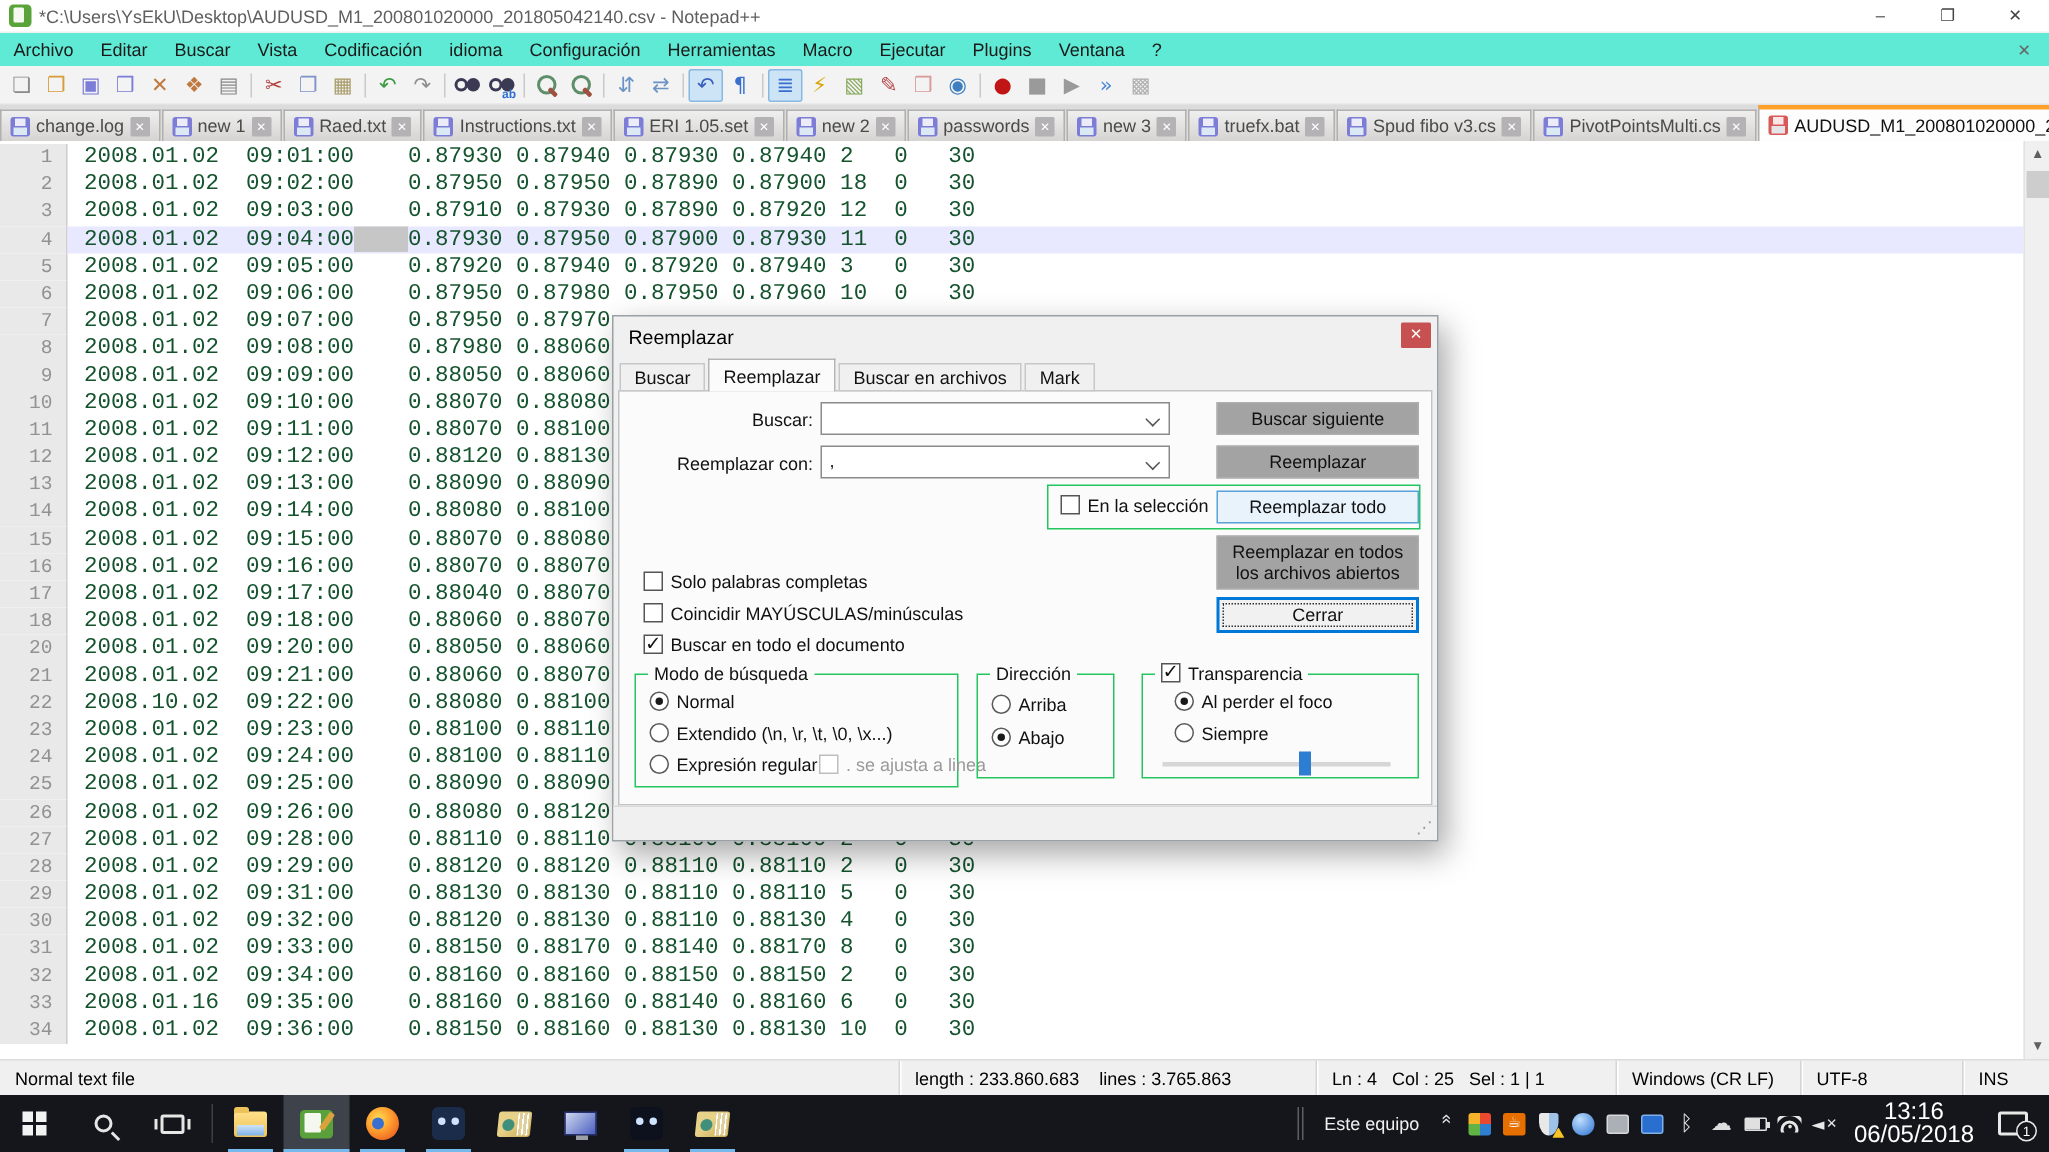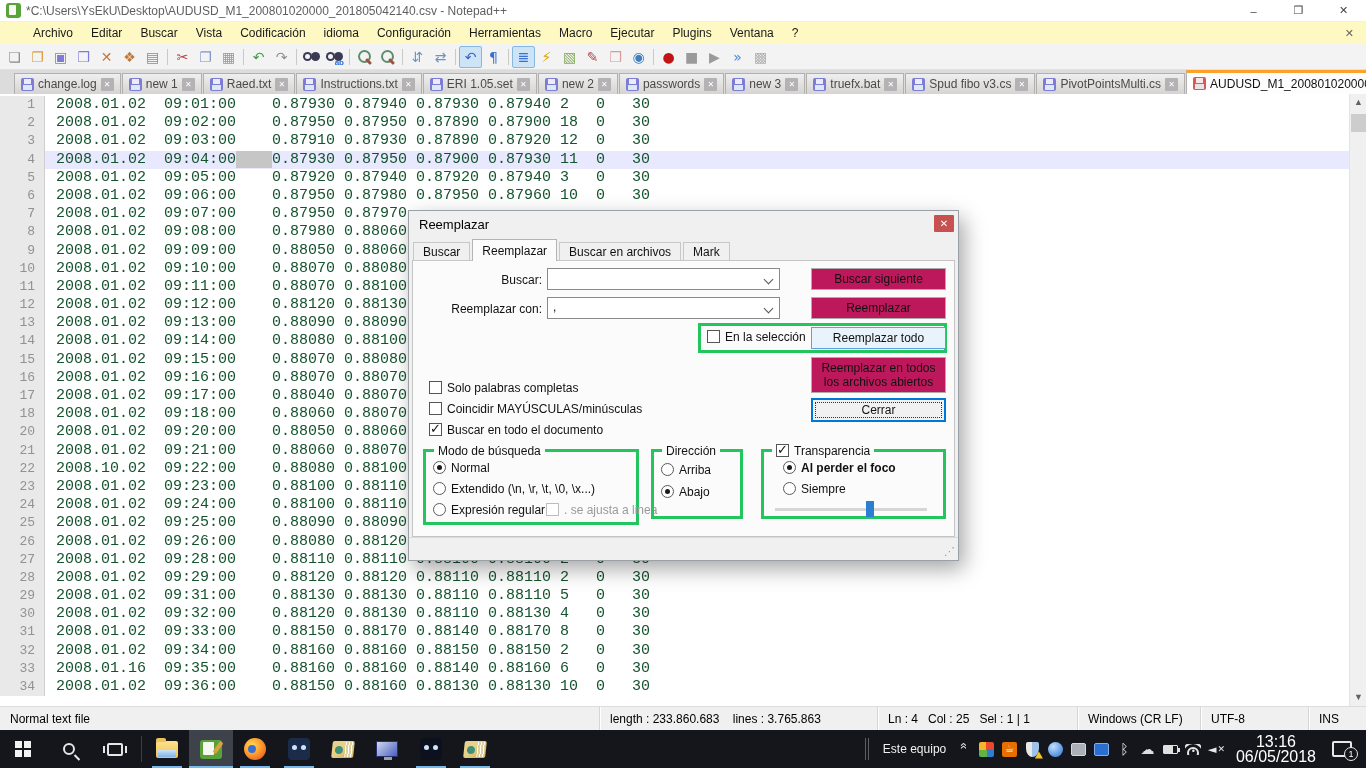--- a/index.html
+++ b/index.html
@@ -10,22 +10,22 @@
   
   .titlebar{position:absolute;left:0;top:0;width:1366px;height:22px;background:#ffffff;
     display:flex;align-items:center;border-bottom:1px solid #f0f0f0;}
   .npp-ico{width:15px;height:15px;margin:0 5px 0 6px;background:#58a43a;border-radius:3px;position:relative;}
   .npp-ico::before{content:"";position:absolute;left:3px;top:2px;width:7px;height:10px;background:#f6f9f2;border-radius:1px;}
   .title-text{font-size:12px;color:#5f5f5f;white-space:nowrap;}
   .win-controls{margin-left:auto;display:flex;height:100%;}
   .wc{width:45px;height:100%;display:flex;align-items:center;justify-content:center;font-size:11px;color:#444;}
 
   
-  .menubar{position:absolute;left:0;top:22px;width:1366px;height:22px;background:#fef9c3;
-    display:flex;align-items:center;font-size:12px;color:#1a1a1a;padding-left:24px;}
+  .menubar{position:absolute;left:0;top:22px;width:1366px;height:22px;background:#5eead4;
+    display:flex;align-items:center;font-size:12px;color:#1a1a1a;}
   .menu-item{padding:0 9px;line-height:22px;}
   .menu-close{margin-left:auto;padding:0 12px;color:#666;font-size:11px;}
 
   
   .toolbar{position:absolute;left:0;top:44px;width:1366px;height:26px;background:#f3f3f3;
     display:flex;align-items:center;padding-left:3px;border-bottom:1px solid #e2e2e2;}
   .tbi{width:23px;height:22px;display:flex;align-items:center;justify-content:center;position:relative;border:1px solid transparent;}
   .tbi .tint{font-size:14px;line-height:1;font-family:"DejaVu Sans",sans-serif;}
   .tbi.sep{width:7px;}
   .tbi.sep::after{content:"";width:1px;height:16px;background:#c9c9c9;}
@@ -33,21 +33,21 @@
   .tbi.g-binoc::before,.tbi.g-binocr::before{content:"";width:5px;height:5px;border-radius:50%;
     box-shadow:0 0 0 2px #3a3a55, 8px 0 0 2px #3a3a55;margin-right:8px;}
   .tbi.g-binocr::after{content:"ab";position:absolute;right:1px;bottom:0;font-size:8px;color:#2a6fd4;font-weight:bold;}
   .tbi.g-zin::before,.tbi.g-zout::before{content:"";width:9px;height:9px;border-radius:50%;
     border:2px solid #5f8f6a;position:absolute;left:4px;top:3px;}
   .tbi.g-zin::after,.tbi.g-zout::after{content:"";width:3px;height:7px;background:#a05040;
     position:absolute;right:5px;bottom:2px;transform:rotate(-45deg);border-radius:1px;}
 
   
   .tabbar{position:absolute;left:0;top:70px;width:1366px;height:24px;background:#dcdcdc;
-    display:flex;align-items:flex-end;padding-left:14px;}
+    display:flex;align-items:flex-end;padding-left:0;}
   .tab{height:21px;display:flex;align-items:center;gap:4px;padding:0 6px;background:linear-gradient(#efefef,#d6d4d2);
     border:1px solid #b2b0ae;border-bottom:none;margin-right:1px;font-size:12px;color:#4a4a4a;white-space:nowrap;}
   .tab.active{height:24px;background:#fdfdfd;color:#111;border-top:3px solid #ffa028;position:relative;z-index:2;}
   .fl{width:13px;height:13px;border-radius:2px;position:relative;display:inline-block;}
   .fl .fl-top{position:absolute;left:3px;top:1px;width:7px;height:5px;background:rgba(255,255,255,.85);}
   .fl .fl-bot{position:absolute;left:2px;bottom:1px;width:9px;height:5px;background:rgba(230,245,248,.9);}
   .tab-close{width:13px;height:13px;background:#b4b2b4;color:#fff;font-size:8px;line-height:13px;
     text-align:center;border-radius:1px;}
 
   
@@ -74,30 +74,30 @@
   .dlg-tab{height:19px;padding:0 9px;line-height:19px;background:#f0f0f0;border:1px solid #c8c8c8;margin-right:2px;}
   .dlg-tab.active{height:22px;line-height:22px;background:#fbfbfb;border:1px solid #b4b4b4;border-bottom:none;}
   .dlg-pane{position:absolute;left:3px;right:3px;top:49px;bottom:23px;background:#fbfbfb;border:1px solid #c4c4c4;}
   .dlg-strip{position:absolute;left:0;right:0;bottom:0;height:23px;background:#f0f0f0;border-top:1px solid #dadada;}
   .grip{position:absolute;right:3px;bottom:2px;color:#9a9a9a;font-size:11px;}
   .dl{position:absolute;white-space:pre;}
   .lbl-r{text-align:right;width:125px;}
   .combo{position:absolute;height:22px;background:#fff;border:1px solid #8a8a8a;padding:2px 20px 0 5px;}
   .combo::after{content:"";position:absolute;right:7px;top:7px;width:6px;height:6px;
     border-right:1.5px solid #555;border-bottom:1.5px solid #555;transform:rotate(45deg);}
-  .dbtn{position:absolute;background:#be185d;border:1px solid #adadad;display:flex;align-items:center;
+  .dbtn{position:absolute;background:#a3a3a3;border:1px solid #adadad;display:flex;align-items:center;
     justify-content:center;text-align:center;font-size:12px;color:#111;line-height:1.2;}
   .dbtn.hot{background:#e9f3fb;border-color:#5ca2da;}
   .dbtn.focus{background:#f1f1f1;border:2px solid #0078d7;outline:1px dotted #333;outline-offset:-5px;}
   .cb{width:13px;height:13px;border:1px solid #555;background:#fff;display:inline-block;position:relative;vertical-align:-2px;margin-right:5px;}
   .cb.on::after{content:"✓";position:absolute;left:0;top:-3px;font-size:13px;color:#111;}
   .cb.dis{border-color:#bdbdbd;}
   .rd{width:13px;height:13px;border:1px solid #5a5a5a;border-radius:50%;background:#fff;display:inline-block;position:relative;vertical-align:-2px;margin-right:5px;}
   .rd.on::after{content:"";position:absolute;left:3px;top:3px;width:5px;height:5px;border-radius:50%;background:#1a1a1a;}
-  .grp{position:absolute;border:3px solid #22c55e;padding-left:44px;}
+  .grp{position:absolute;border:1px solid #22c55e;padding-left:44px;}
   .grp-label{position:absolute;top:-8px;left:8px;background:#fbfbfb;padding:0 4px;}
   .dis-text{color:#9a9a9a;}
   .slider{position:absolute;width:152px;height:16px;}
   .slider .track{position:absolute;left:0;right:0;top:7px;height:3px;background:#d6d6d6;}
   .slider .thumb{position:absolute;left:60%;top:0;width:8px;height:16px;background:#2d7dd2;}
 
   
   .statusbar{position:absolute;left:0;top:706px;width:1366px;height:24px;background:#f0f0f0;
     display:flex;align-items:center;font-size:12px;color:#000;border-top:1px solid #dcdcdc;}
   .seg{white-space:pre;padding:0 10px;height:100%;display:flex;align-items:center;border-left:1px solid #d5d5d5;box-shadow:inset 1px 0 0 #fff;}
@@ -613,21 +613,21 @@
 
     <div class="grp" style="left:242px;top:238px;width:92px;height:70px;">
       <span class="grp-label">Dirección</span>
     </div>
     <span class="dl" style="left:252px;top:252px;"><span class="rd"></span><span>Arriba</span></span>
     <span class="dl" style="left:252px;top:274px;"><span class="rd on"></span><span>Abajo</span></span>
 
     <div class="grp" style="left:352px;top:238px;width:185px;height:70px;">
       <span class="grp-label"><span class="cb on"></span><span>Transparencia</span></span>
     </div>
-    <span class="dl" style="left:374px;top:250px;font-weight:bold;"><span class="rd on"></span><span>Al perder el foco</span></span>
+    <span class="dl" style="left:374px;top:250px;"><span class="rd on"></span><span>Al perder el foco</span></span>
     <span class="dl" style="left:374px;top:271px;"><span class="rd"></span><span>Siempre</span></span>
     <div class="slider" style="left:366px;top:290px;">
       <span class="track"></span>
       <span class="thumb"></span>
     </div>
 
     <div class="dlg-strip">
       <span class="grip">⋰</span>
     </div>
   </div>

